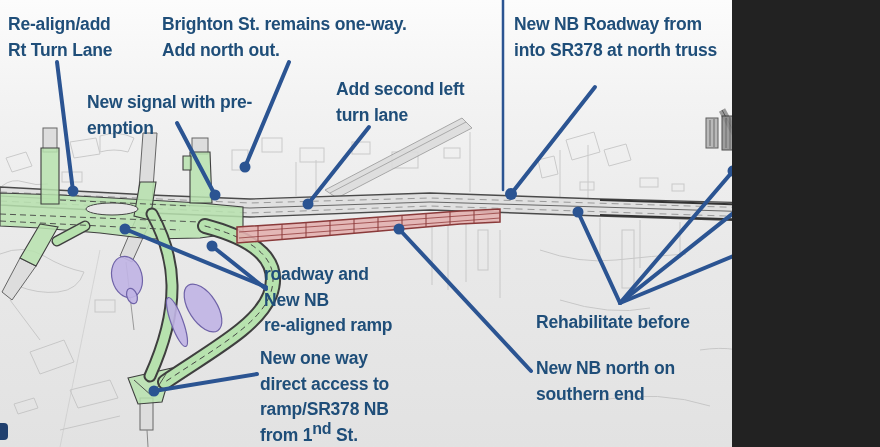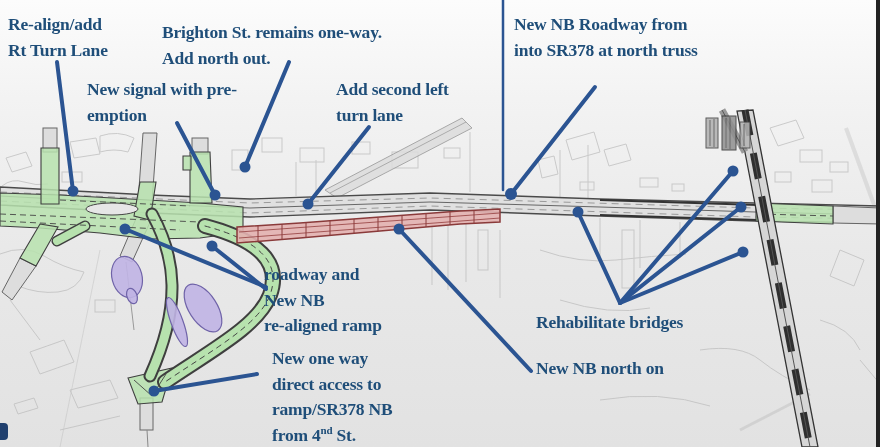--- a/index.html
+++ b/index.html
@@ -1,28 +1,28 @@
 <!DOCTYPE html>
 <html><head>
 <meta charset="utf-8">
 <style>
   html,body{margin:0;padding:0;background:#222;}
   #stage{
-    position:relative;width:876px;height:447px;overflow:hidden;
+    position:relative;width:732px;height:447px;overflow:hidden;
     background:linear-gradient(180deg,#fcfcfc 0%,#f3f3f3 22%,#e9e9e9 55%,#e2e2e2 100%);
-    font-family:Liberation Serif, serif;
+    font-family:Liberation Sans, sans-serif;
   }
   #plan{position:absolute;left:0;top:0;}
   .callout{
     position:absolute;color:#1F4E79;font-weight:bold;
     font-size:17.5px;line-height:25.5px;letter-spacing:-0.2px;z-index:5;
   }
   .callout span{display:block;white-space:nowrap;}
   .callout .inline{display:inline;}
-  sup{font-size:11px;line-height:0;}
+  sup{font-size:16px;line-height:0;}
   .player-sliver{
     position:absolute;left:0;top:423px;width:8px;height:17px;
     background:#20406e;border-radius:0 4px 4px 0;z-index:6;
   }
 </style>
 </head>
 <body>
 
 <div id="stage">
 
@@ -228,26 +228,26 @@
     <circle cx="743" cy="252" r="5.5"></circle>
     <circle cx="399" cy="229" r="5.5"></circle>
   </g>
 </svg>
 
 <div class="callout" style="left:8px;top:12px">
   <span>Re-align/add</span>
   <span>Rt Turn Lane</span>
 </div>
 
-<div class="callout" style="left:162px;top:20px">
+<div class="callout" style="left:162px;top:12px">
   <span>Brighton St. remains one-way.</span>
   <span>Add north out.</span>
 </div>
 
-<div class="callout" style="left:87px;top:77px">
+<div class="callout" style="left:87px;top:90px">
   <span>New signal with pre-</span>
   <span>emption</span>
 </div>
 
 <div class="callout" style="left:336px;top:77px">
   <span>Add second left</span>
   <span>turn lane</span>
 </div>
 
 <div class="callout" style="left:514px;top:12px">
@@ -255,29 +255,30 @@
   <span>into SR378 at north truss</span>
 </div>
 
 <div class="callout" style="left:264px;top:262px">
   <span>roadway and</span>
   <span>New NB</span>
   <span>re-aligned ramp</span>
 </div>
 
 <div class="callout" style="left:536px;top:310px">
-  <span>Rehabilitate bridges</span>
-</div>
-
-<div class="callout" style="left:272px;top:346px">
+  <span>Rehabilitate before</span>
+</div>
+
+<div class="callout" style="left:260px;top:346px">
   <span>New one way</span>
   <span>direct access to</span>
   <span>ramp/SR378 NB</span>
-  <span><span class="inline">from 4</span><sup>nd</sup><span class="inline"> St.</span></span>
+  <span><span class="inline">from 1</span><sup>nd</sup><span class="inline"> St.</span></span>
 </div>
 
 <div class="callout" style="left:536px;top:356px">
   <span>New NB north on</span>
+  <span>southern end</span>
 </div>
 
 <div class="player-sliver"></div>
 
 </div>
 
 </body></html>

